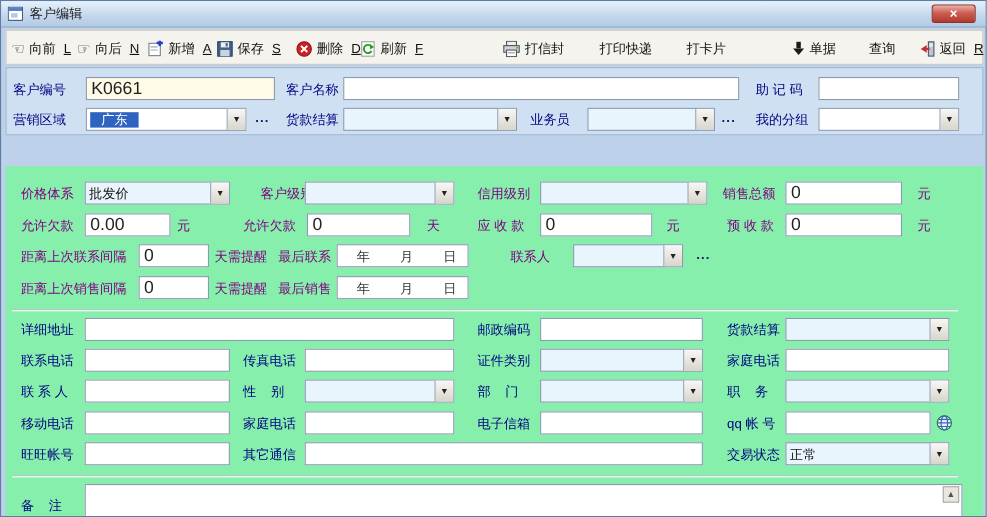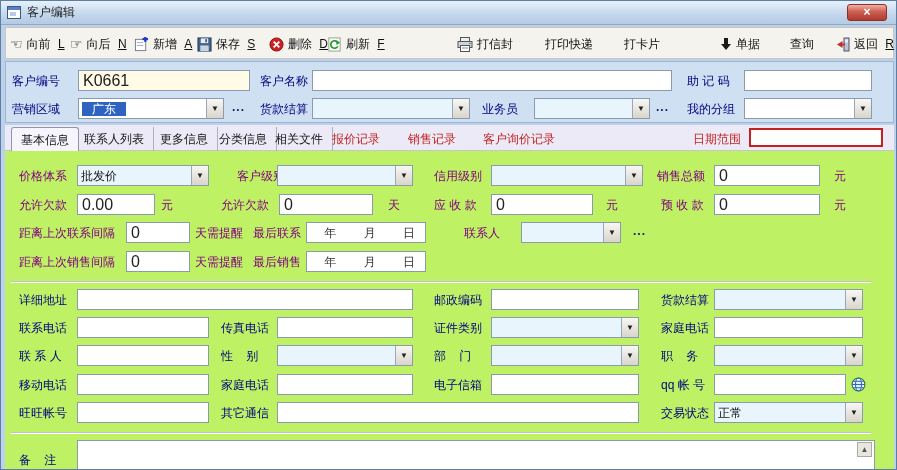--- a/index.html
+++ b/index.html
@@ -44,21 +44,21 @@
   .datebox{position:absolute;top:0;height:21px;border:1px solid #8a9bb0;background:#fff;display:flex;}
   .datebox span{flex:1;text-align:right;padding:2px 10px 0 0;color:#333;}
   
   .tabstrip{position:absolute;left:4px;top:124px;width:889px;height:26px;background:#eceaf6;
     border-bottom:1px solid #c6c3d6;}
   .tab{position:absolute;top:2px;height:24px;padding:4px 9px 0;color:#151515;border-right:1px solid #aab0c0;}
   .tab.active{background:#f6f5fd;border:1px solid #8f96a8;border-bottom:none;border-radius:3px 3px 0 0;}
   .reclink{position:absolute;top:6px;color:#c22222;}
   .daterange-box{position:absolute;top:3px;height:19px;border:2px solid #c22222;background:#fff;}
   
-  .main{position:absolute;left:4px;top:150px;width:889px;height:320px;background:#bef264;}
+  .main{position:absolute;left:4px;top:150px;width:889px;height:320px;background:#86efac;}
   .mrow{position:absolute;left:0;width:100%;height:22px;}
   .sep{position:absolute;left:6px;width:860px;height:2px;border-top:1px solid #c2c0d0;border-bottom:1px solid #fdfdff;}
   .remark-area{position:absolute;top:0;height:42px;border:1px solid #8a9bb0;background:#fff;resize:none;
     font-family:inherit;font-size:12px;padding:2px 4px;}
   .scrollup{position:absolute;width:15px;height:15px;background:#e8e6df;border:1px solid #aaa;
     font-size:8px;text-align:center;line-height:13px;color:#555;}
   .icon{display:inline-block;line-height:0;}
 </style>
 </head>
 <body>
@@ -152,32 +152,20 @@
         </div>
       <span class="more" style="left:650px">...</span>
       <span class="hl" style="left:681px">我的分组</span>
       <div class="combo" style="left:738px;width:128px;background:#fff">
           <span class="txt"></span>
           <span class="cbtn">▼</span>
         </div>
     </div>
   </div>
 
-  <div class="tabstrip">
-    <span class="tab active" style="left:6px">基本信息</span>
-    <span class="tab" style="left:70px">联系人列表</span>
-    <span class="tab" style="left:146px">更多信息</span>
-    <span class="tab" style="left:205px">分类信息</span>
-    <span class="tab" style="left:261px">相关文件</span>
-    <span class="reclink" style="left:327px">报价记录</span>
-    <span class="reclink" style="left:403px">销售记录</span>
-    <span class="reclink" style="left:478px">客户询价记录</span>
-    <span class="reclink" style="left:688px">日期范围</span>
-    <div class="daterange-box" style="left:744px;width:134px"></div>
-  </div>
 
   <div class="main">
 
     <div class="mrow" style="top:14px">
       <span class="pl" style="left:14px">价格体系</span>
       <div class="combo" style="left:72px;width:132px">
           <span class="txt" style="color:#111">批发价</span>
           <span class="cbtn">▼</span>
         </div>
       <span class="pl" style="left:232px">客户级别</span>

